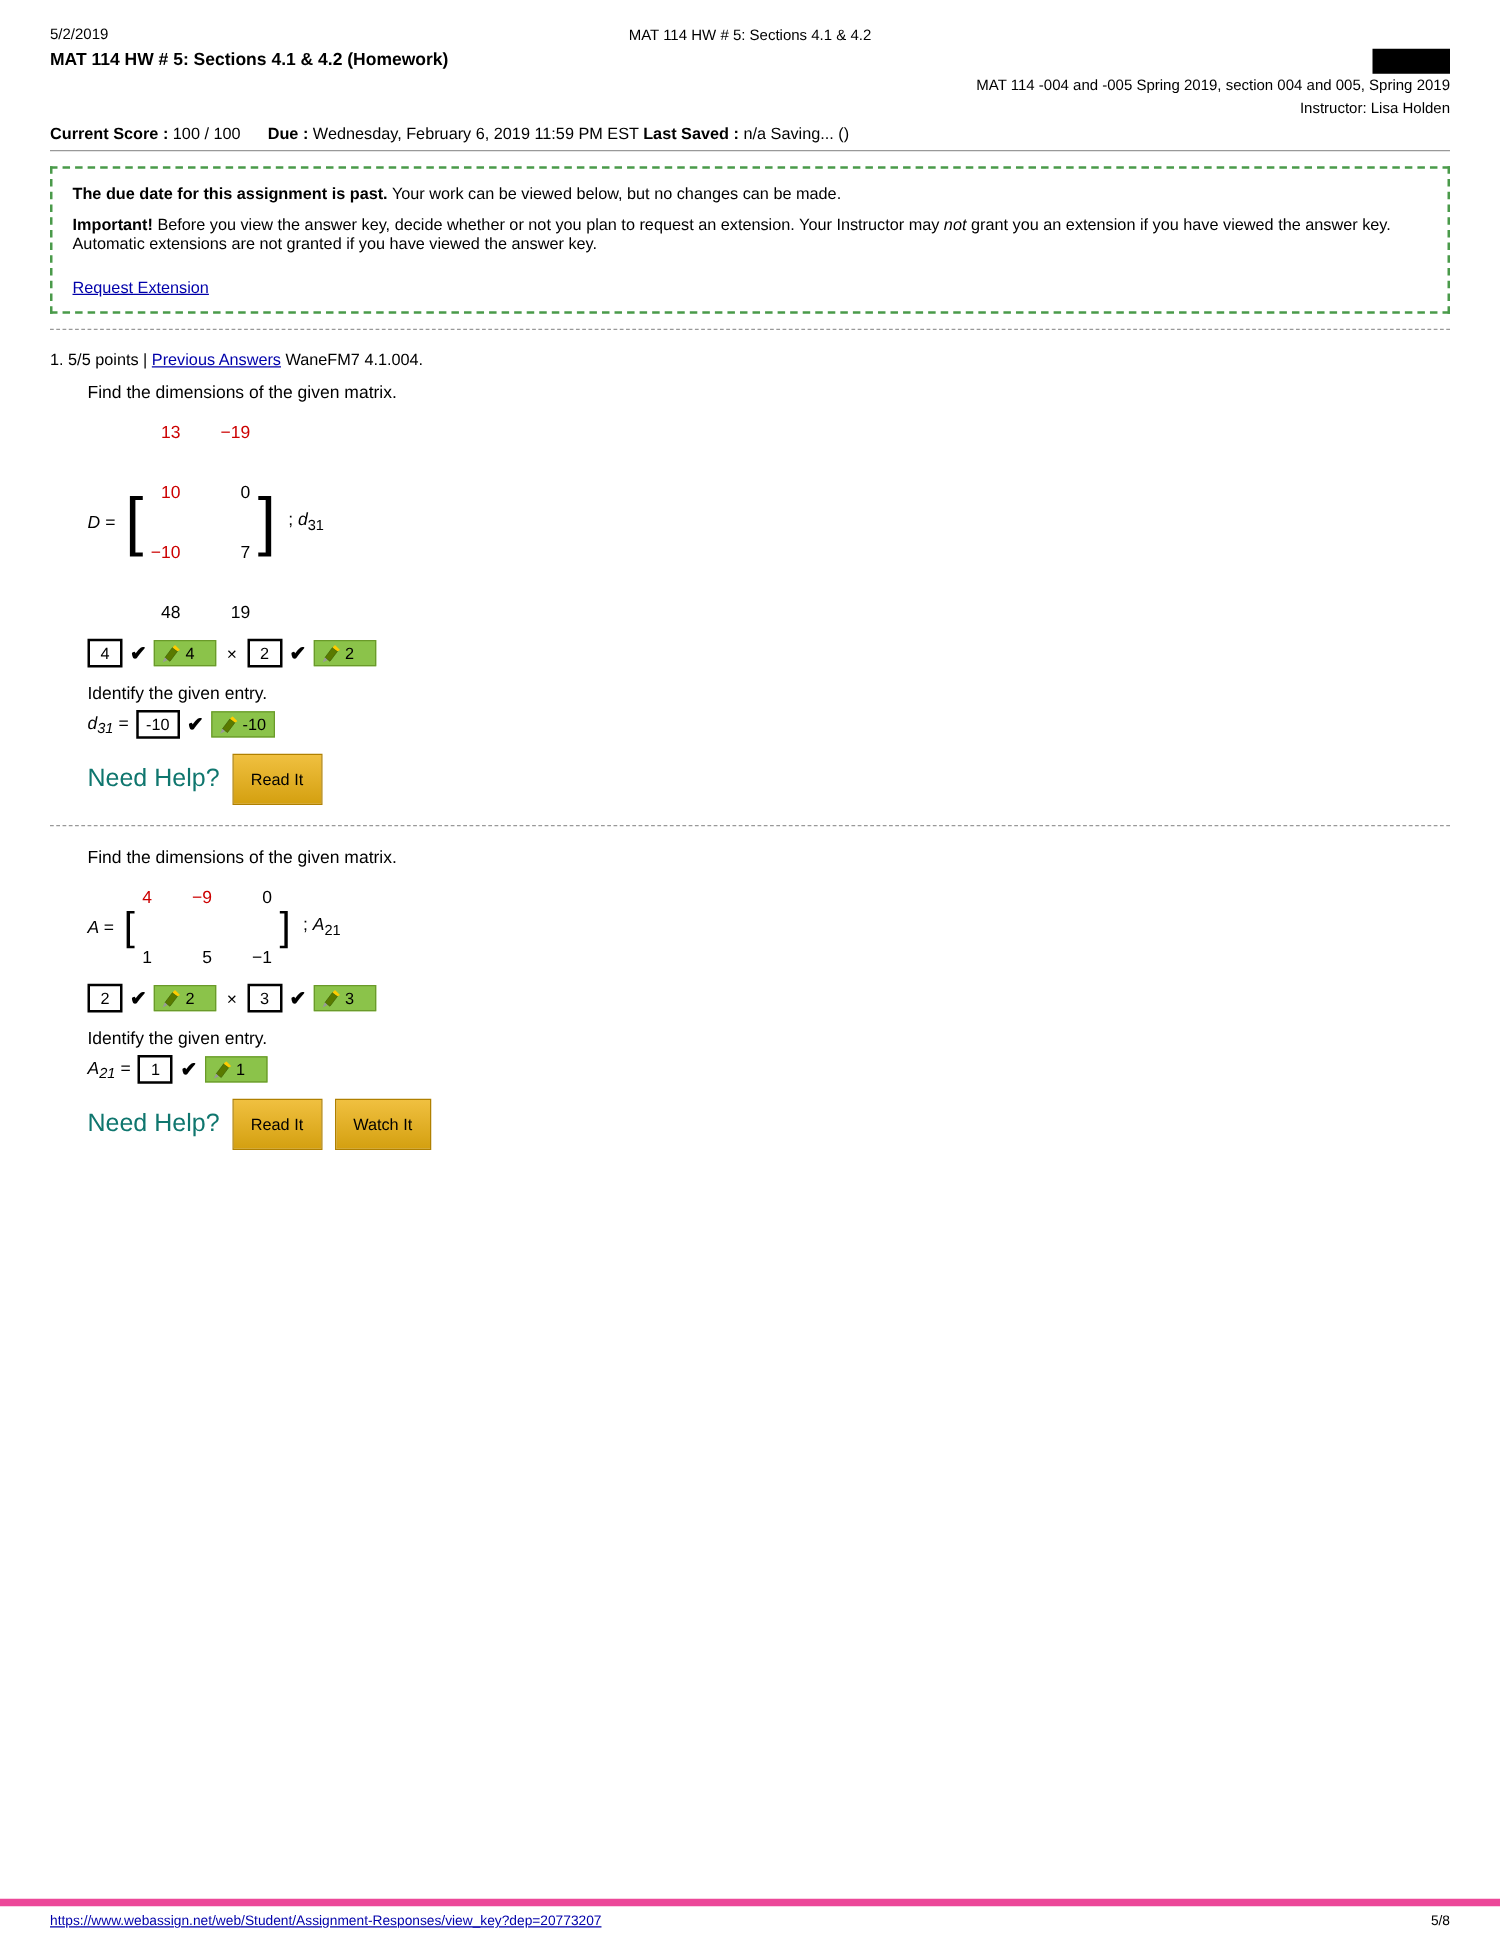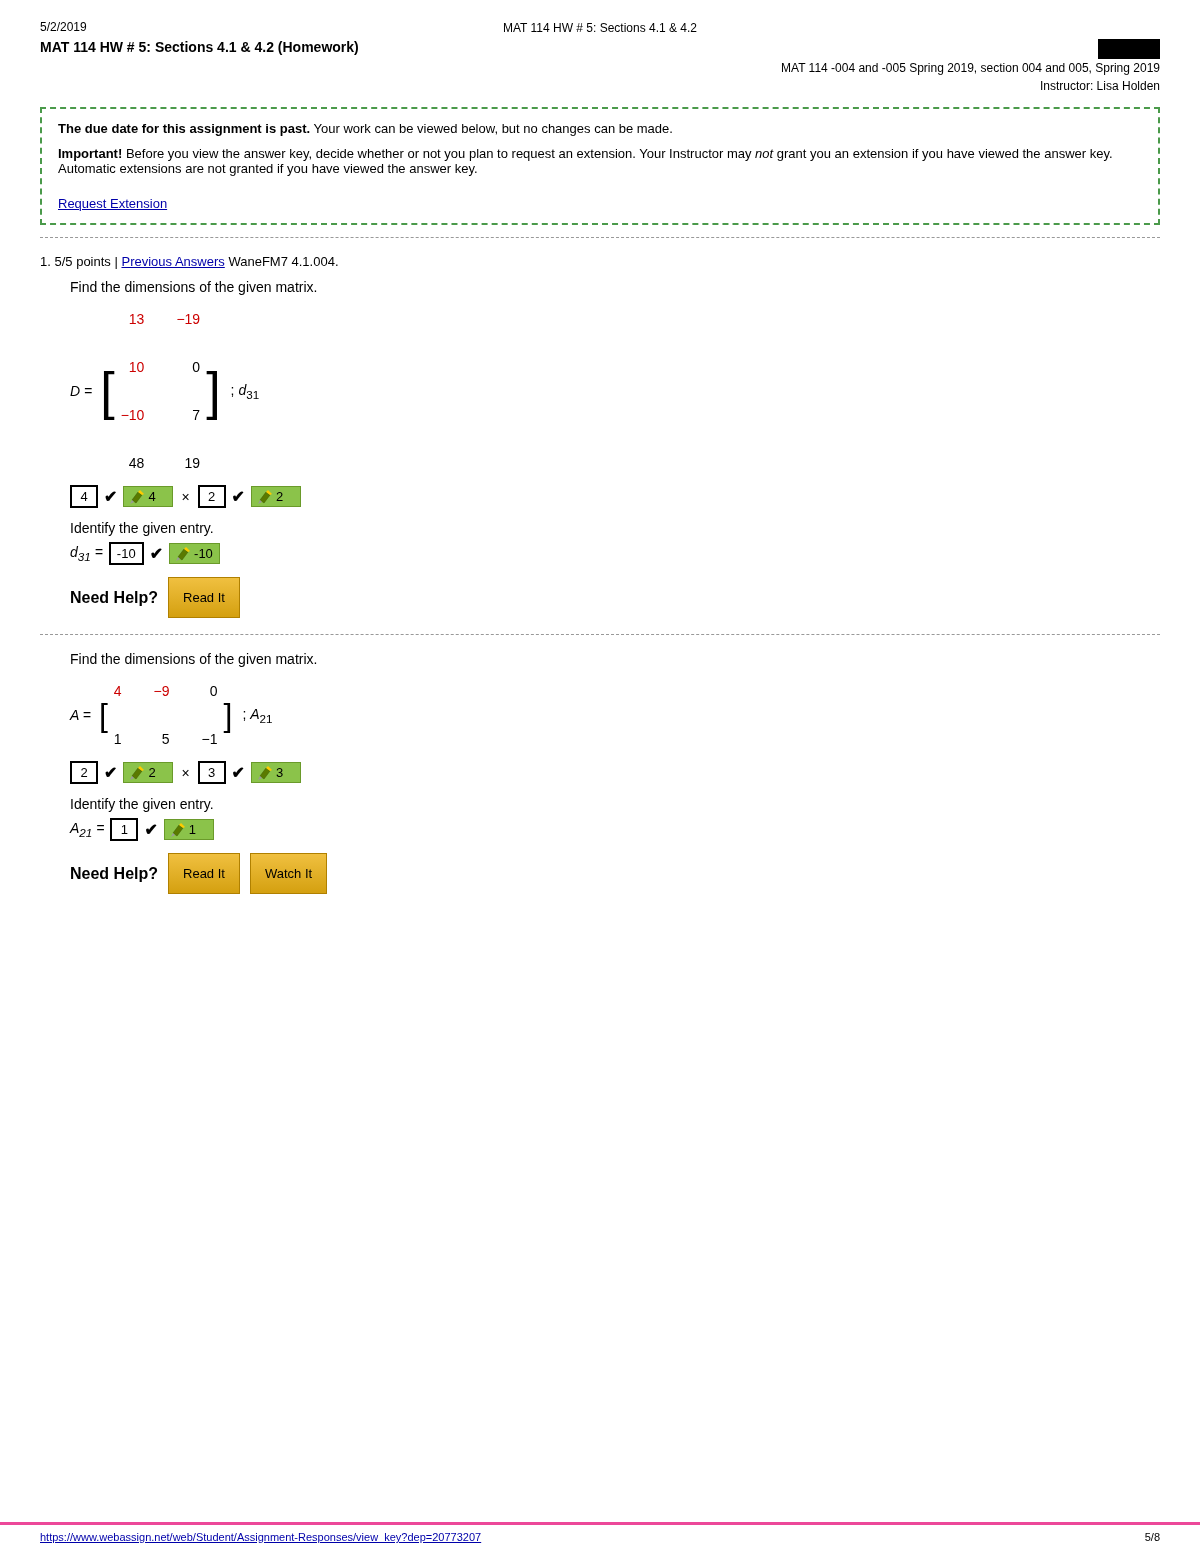--- a/index.html
+++ b/index.html
@@ -198,44 +198,44 @@
       font-style: italic;
     }
 
     .need-help-row {
       display: flex;
       align-items: center;
       gap: 10px;
       margin-top: 12px;
     }
     .need-help-label {
-      color: #000000;
-      font-size: 16px;
-      font-weight: bold;
+      color: #0f766e;
+      font-size: 20px;
+      font-weight: normal;
     }
     .help-button {
       background: linear-gradient(to bottom, #f0c040, #d4a010);
       border: 1px solid #b08000;
       padding: 12px 14px;
       font-size: 13px;
       cursor: pointer;
       font-weight: normal;
     }
 
     .footer {
       position: absolute;
       bottom: 10px;
       left: 0;
       right: 0;
       display: flex;
       justify-content: space-between;
       font-size: 11px;
       color: #00a;
       padding: 0 40px;
-      border-top: 3px solid #ec4899;
+      border-top: 6px solid #ec4899;
       padding-top: 6px;
     }
     .page-num {
       color: #000;
     }
   </style>
 </head>
 <body>
 
 <div class="page-container">
@@ -255,20 +255,30 @@
       <div class="hw-title">MAT 114 HW # 5: Sections 4.1 &amp; 4.2 (Homework)</div>
     </div>
     <div class="header-right">
       <div style="background:#000; color:#fff; display:inline-block; padding:1px 6px; font-size:12px;">&nbsp;&nbsp;&nbsp;&nbsp;&nbsp;&nbsp;&nbsp;&nbsp;&nbsp;&nbsp;&nbsp;&nbsp;&nbsp;&nbsp;&nbsp;</div>
       <br>
       <span>MAT 114 -004 and -005 Spring 2019, section 004 and 005, Spring 2019</span><br>
       <span>Instructor: Lisa Holden</span>
     </div>
   </div>
 
+  <div class="score-line">
+    <span class="label">Current Score :</span>
+    <span>100 / 100</span>
+    &nbsp;&nbsp;&nbsp;&nbsp;
+    <span class="due-label">Due :</span>
+    <span>Wednesday, February 6, 2019 11:59 PM EST</span>
+    <span class="last-saved">Last Saved :</span>
+    <span>n/a</span>
+    <span>Saving... ()</span>
+  </div>
 
   <div class="notice-box">
     <div class="notice-past">
       <strong>The due date for this assignment is past.</strong>
       <span> Your work can be viewed below, but no changes can be made.</span>
     </div>
     <div class="notice-important">
       <strong>Important!</strong>
       <span> Before you view the answer key, decide whether or not you plan to request an extension. Your Instructor may </span>
       <em>not</em>

